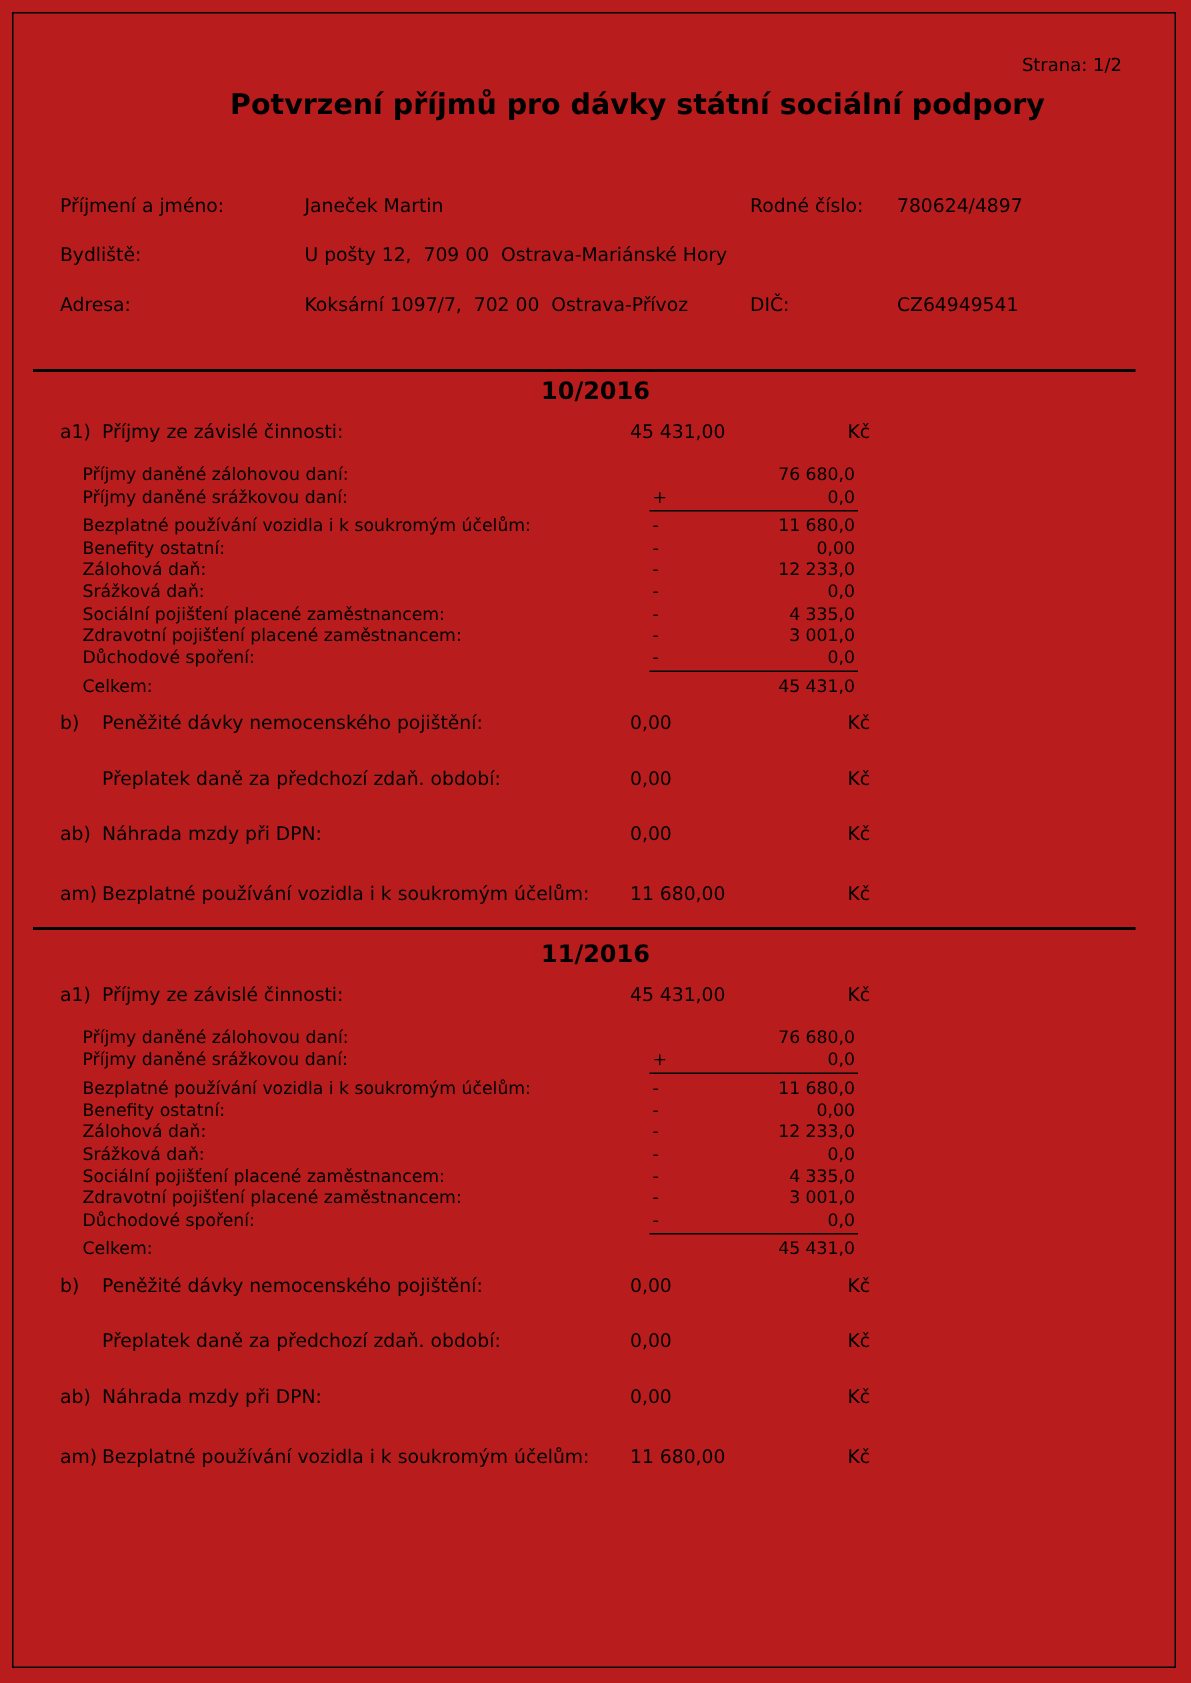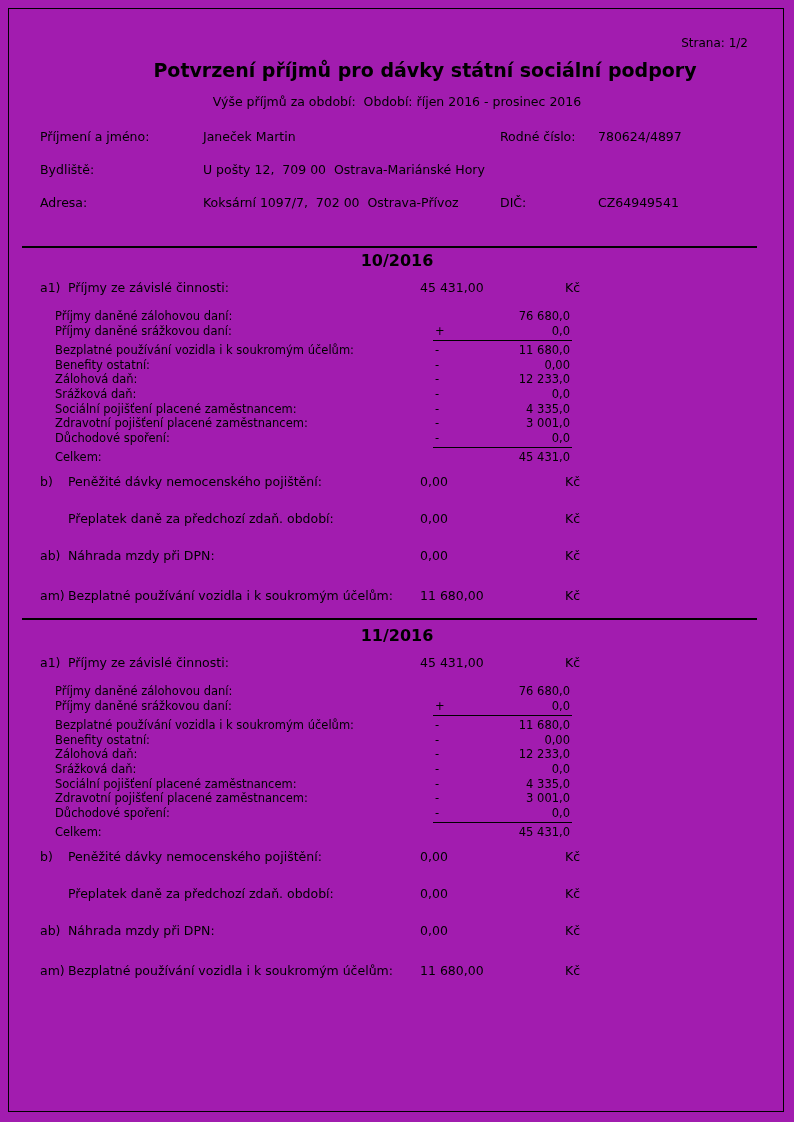--- a/index.html
+++ b/index.html
@@ -1,19 +1,19 @@
 <!DOCTYPE html>
 <html><head>
 <meta charset="utf-8">
 <style>
   html,body{margin:0;padding:0;background:#ffffff;}
   .page{
     position:relative;
     width:794px;height:1122px;
-    background:#a21caf;
+    background:#b91c1c;
     color:#000;
     font-family:"DejaVu Sans","Liberation Sans",sans-serif;
     overflow:hidden;
   }
   .frame{position:absolute;left:8px;top:8px;width:776px;height:1104px;border:1px solid #000;box-sizing:border-box;}
   .strana{position:absolute;top:36px;right:46px;font-size:12px;line-height:15px;white-space:pre;}
   .title{position:absolute;top:57px;left:0;width:100%;text-align:center;font-size:19px;font-weight:bold;line-height:26px;white-space:pre;padding-left:28px;}
   .subtitle{position:absolute;top:94px;left:0;width:100%;text-align:center;font-size:12.5px;line-height:16px;white-space:pre;}
 
   .info{position:absolute;top:129px;left:0;width:100%;}
@@ -56,21 +56,20 @@
   .sum-am{margin-top:24px;}
 </style>
 </head>
 <body>
 
 <div class="page">
   <div class="frame"></div>
 
   <div class="strana">Strana: 1/2</div>
   <div class="title">Potvrzení příjmů pro dávky státní sociální podpory</div>
-  <div class="subtitle">Výše příjmů za období:  Období: říjen 2016 - prosinec 2016</div>
 
   <div class="info">
     <div class="irow">
       <span class="ilabel">Příjmení a jméno:</span>
       <span class="ival">Janeček Martin</span>
       <span class="ilabel2">Rodné číslo:</span>
       <span class="ival2">780624/4897</span>
     </div>
     <div class="irow">
       <span class="ilabel">Bydliště:</span>

